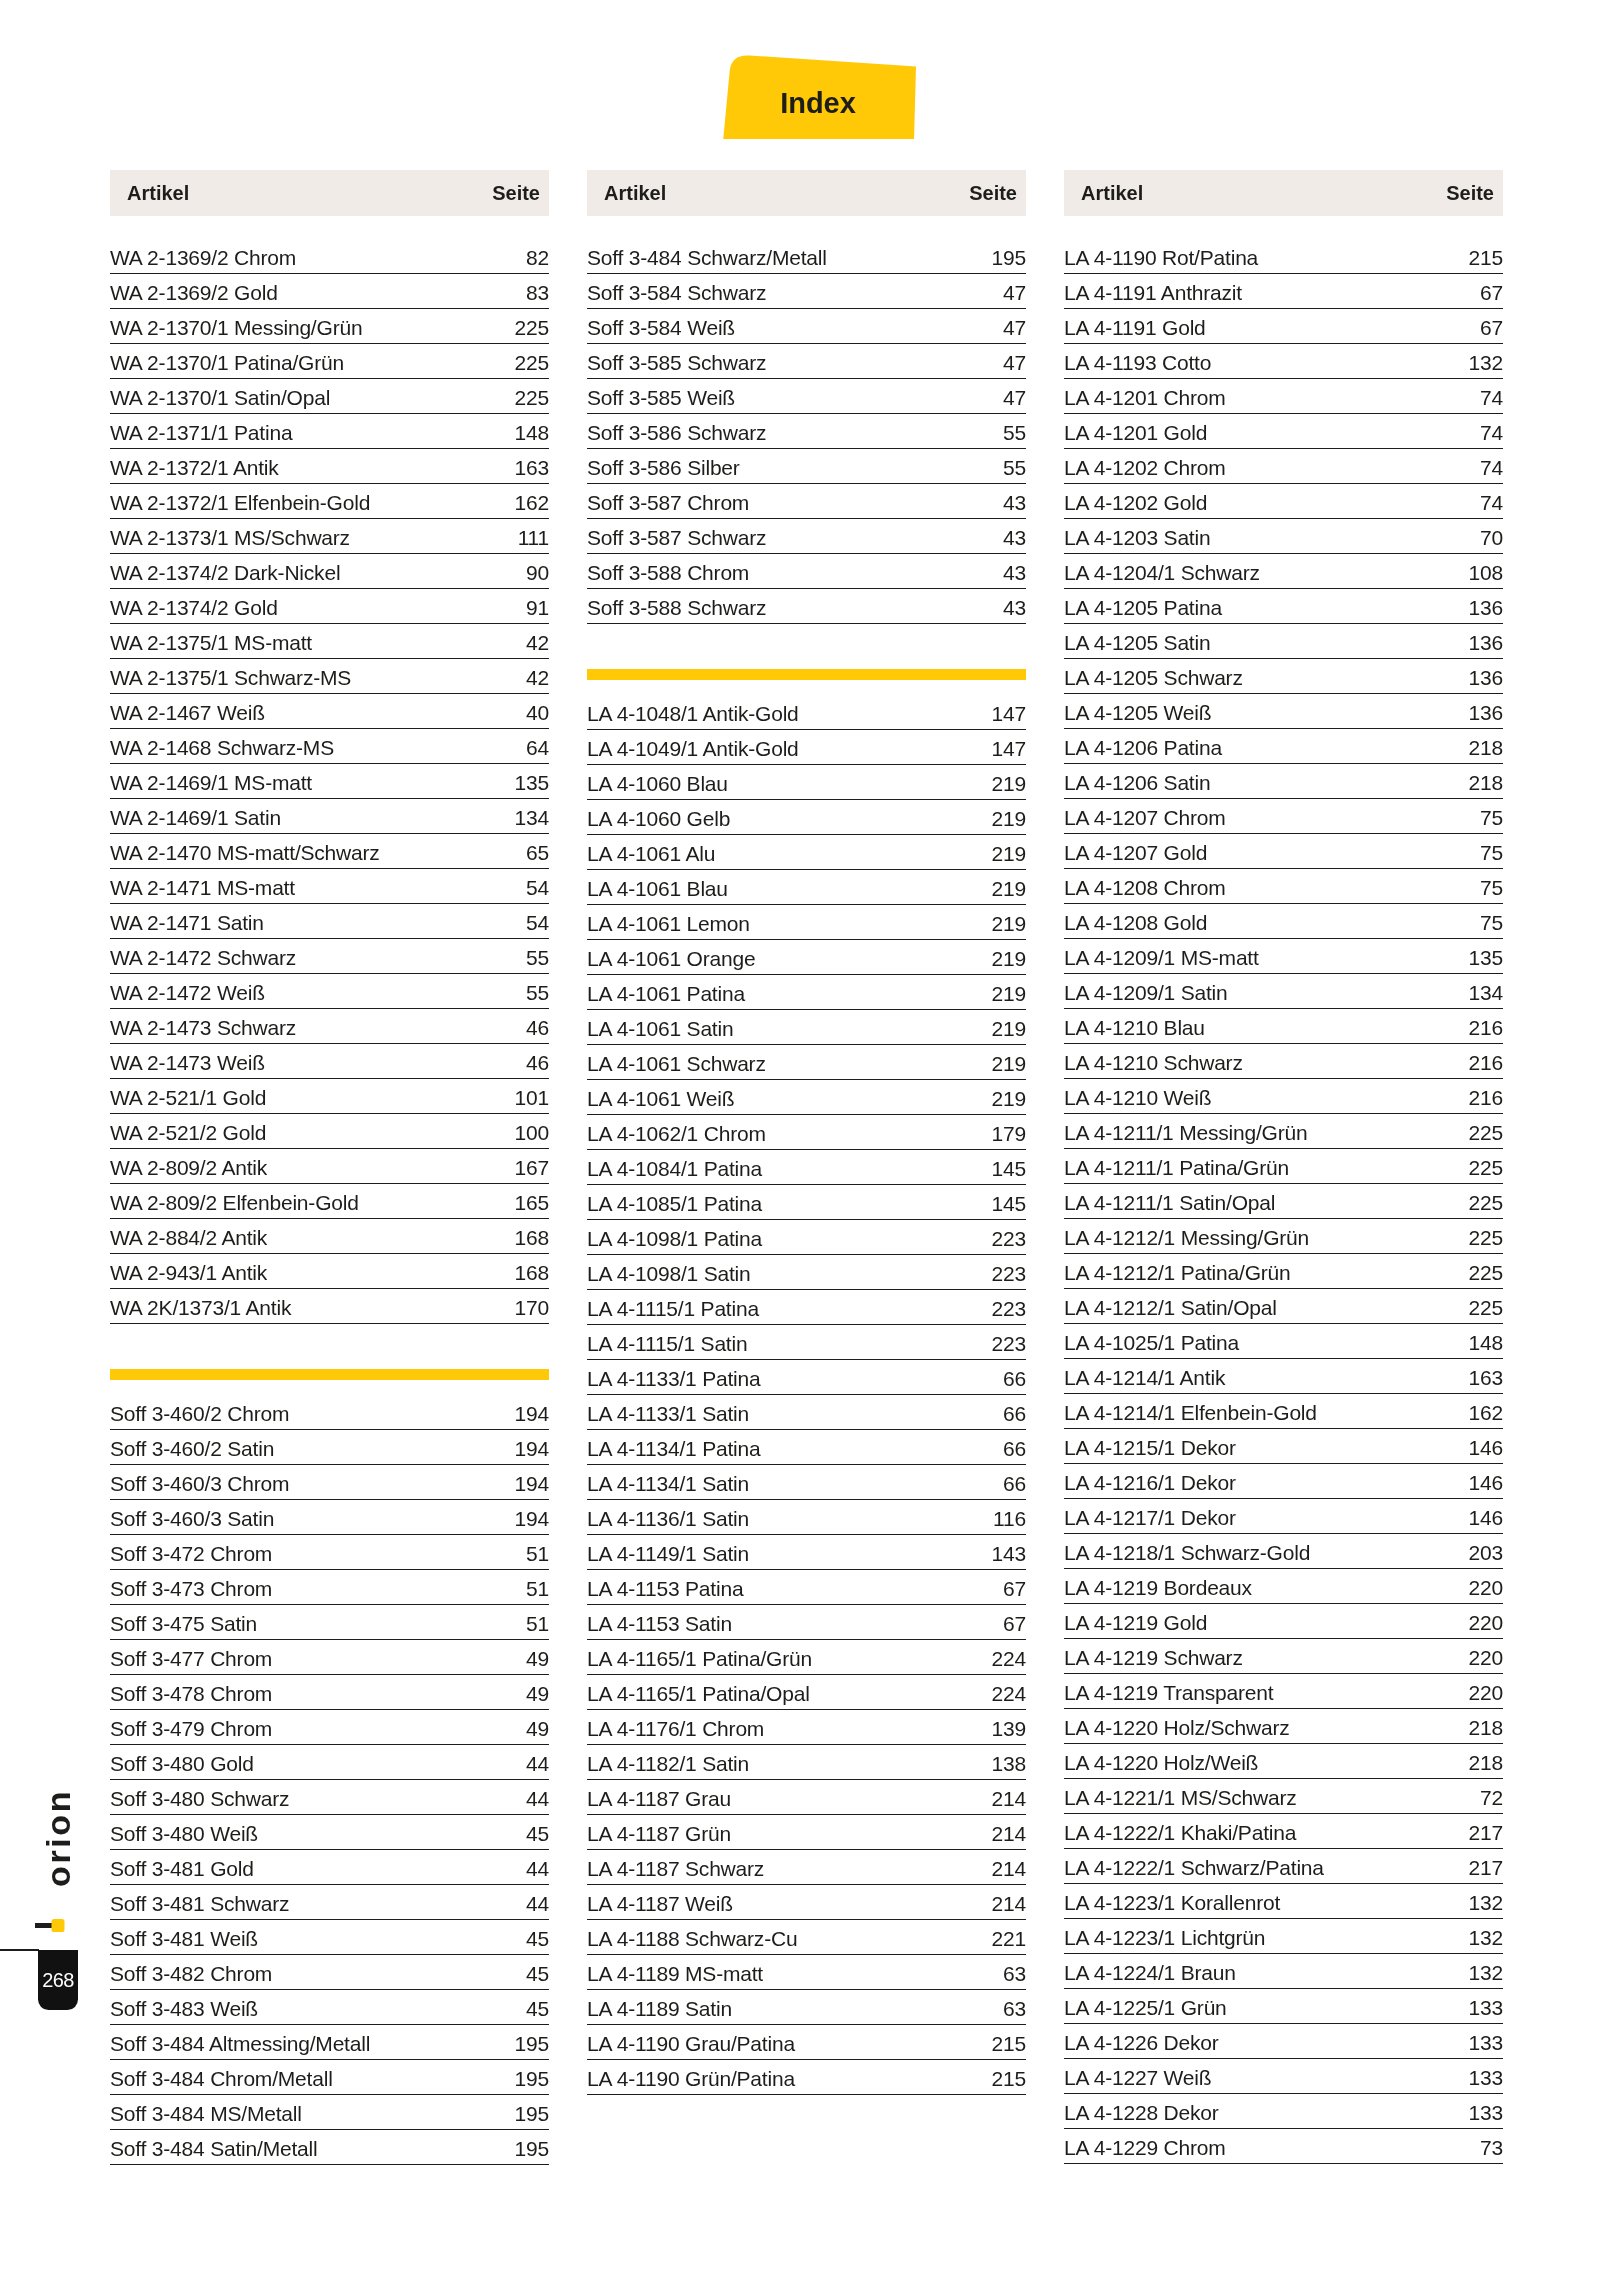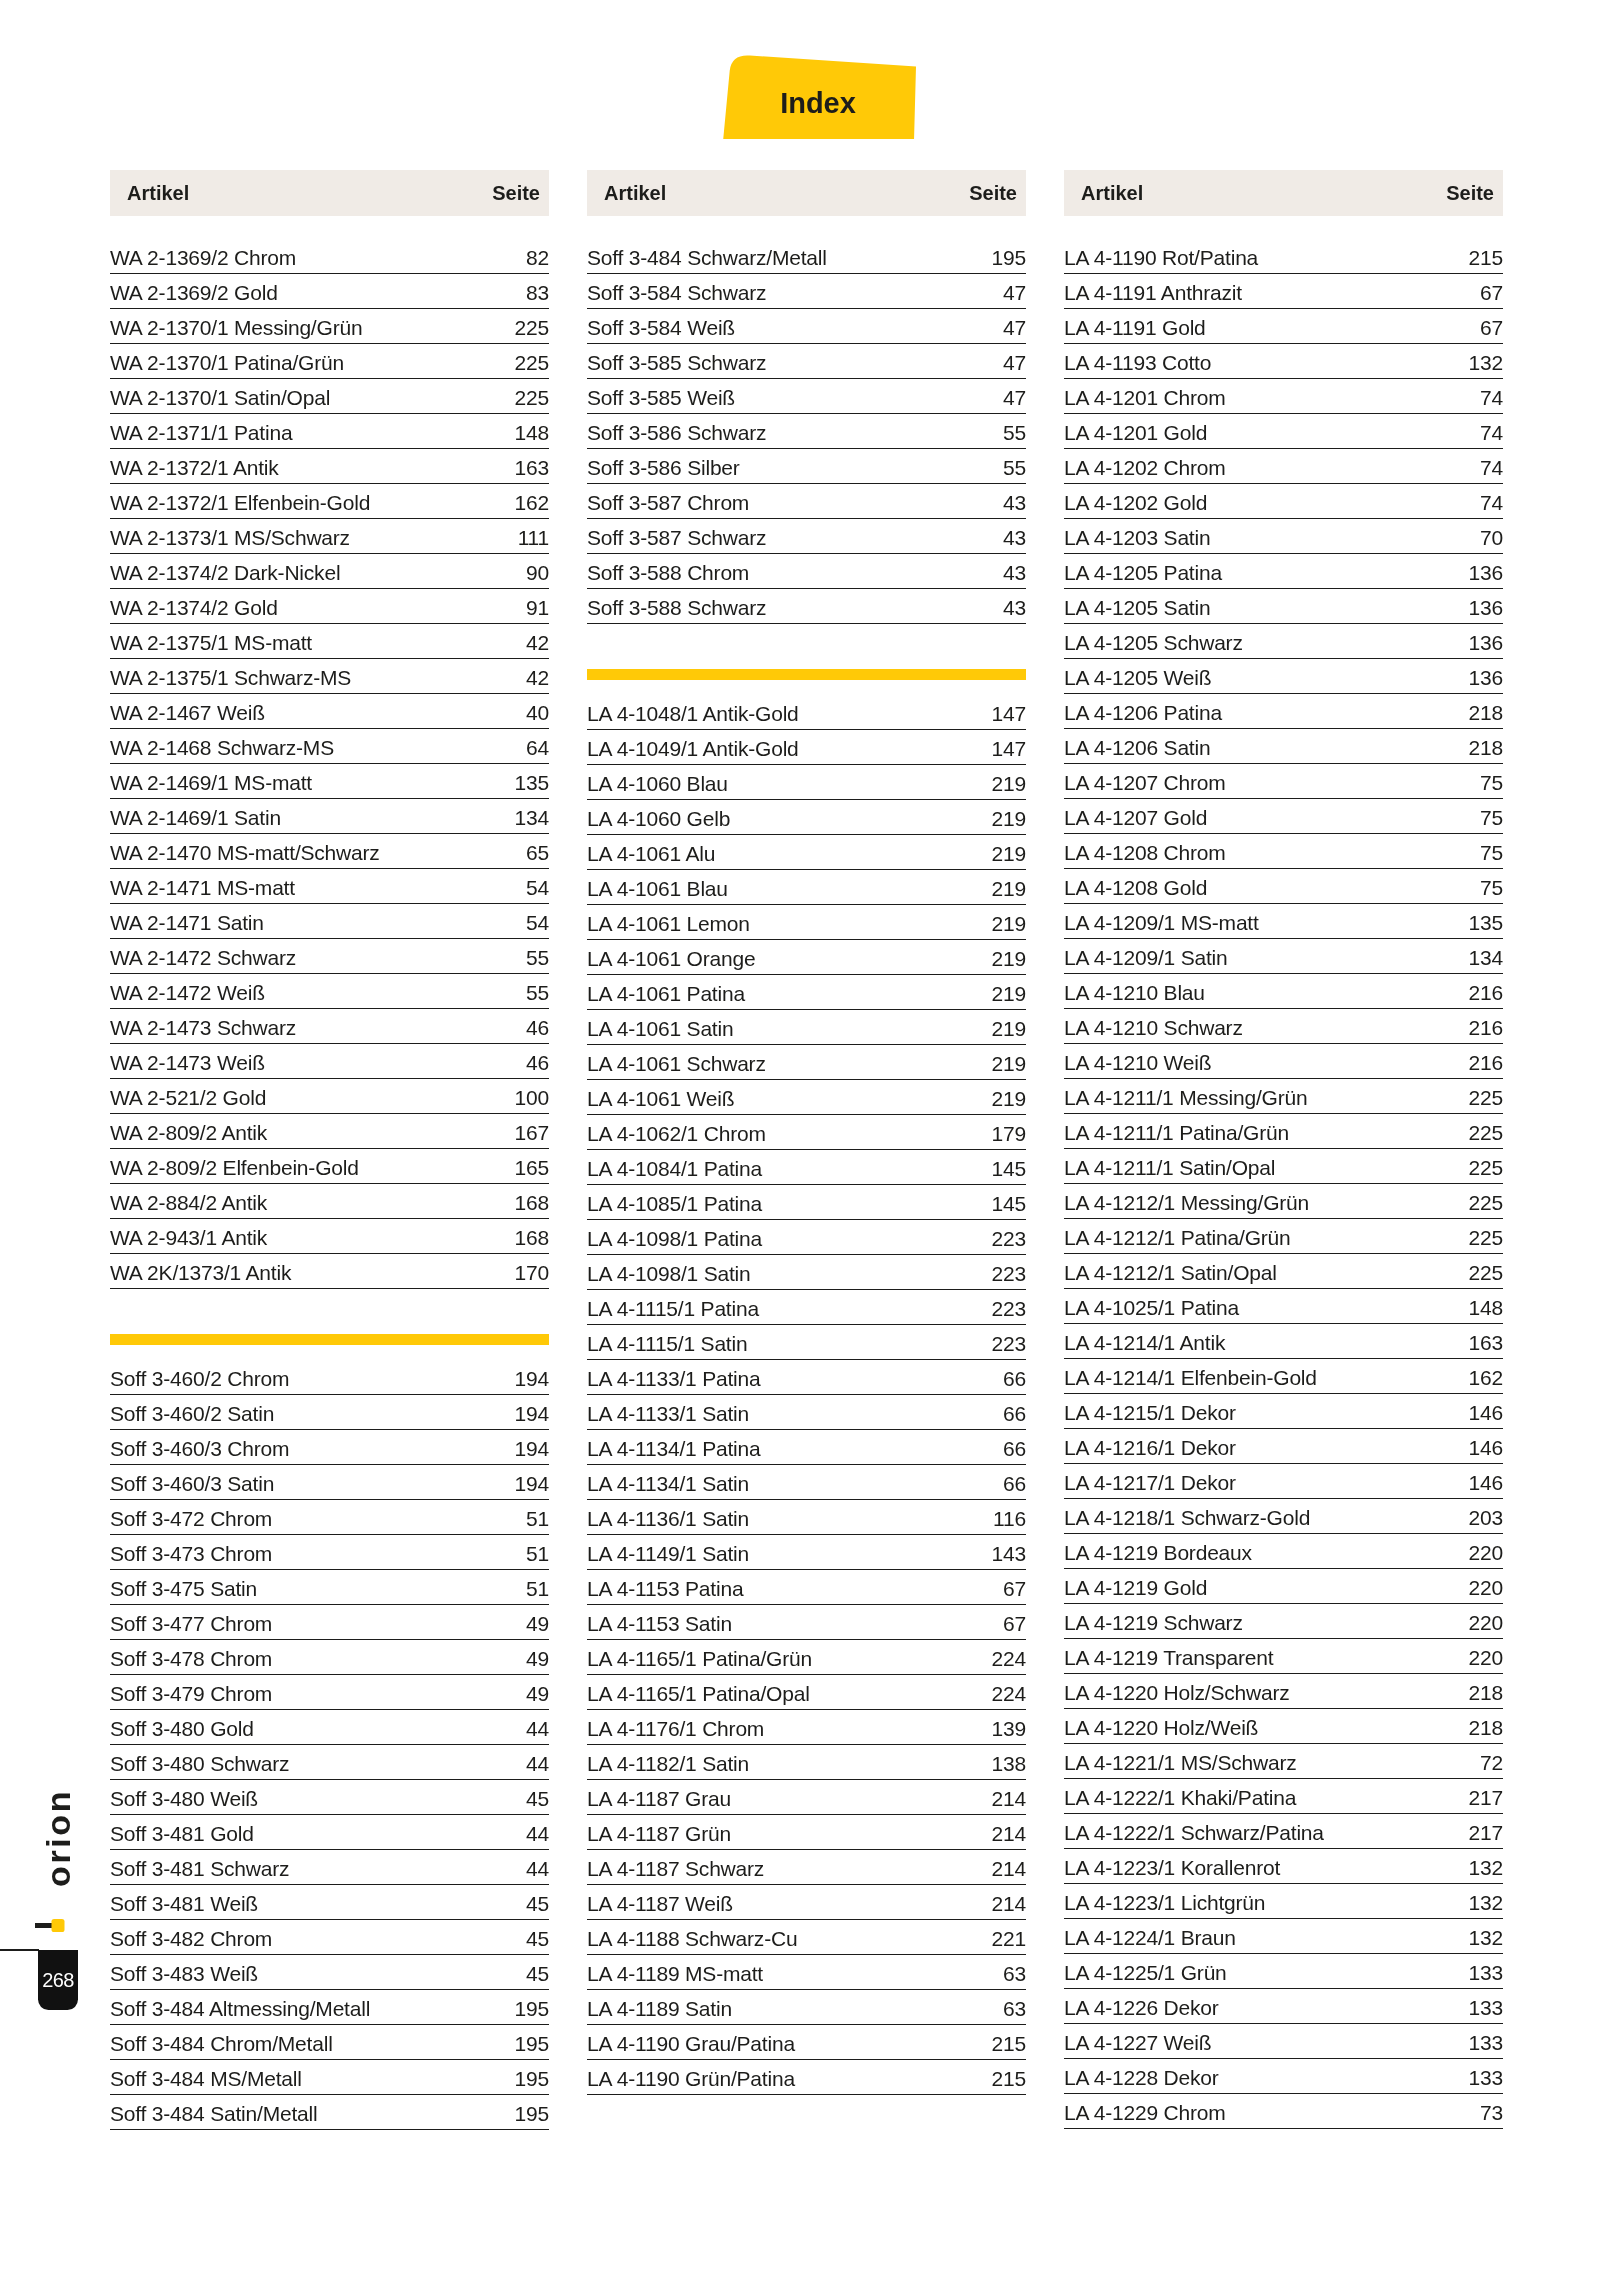--- a/index.html
+++ b/index.html
@@ -188,20 +188,24 @@
           </div>
           <div class="row">
             <span class="art">WA 2-1473 Schwarz</span>
             <span class="pg">46</span>
           </div>
           <div class="row">
             <span class="art">WA 2-1473 Weiß</span>
             <span class="pg">46</span>
           </div>
           <div class="row">
+            <span class="art">WA 2-521/1 Gold</span>
+            <span class="pg">101</span>
+          </div>
+          <div class="row">
             <span class="art">WA 2-521/2 Gold</span>
             <span class="pg">100</span>
           </div>
           <div class="row">
             <span class="art">WA 2-809/2 Antik</span>
             <span class="pg">167</span>
           </div>
           <div class="row">
             <span class="art">WA 2-809/2 Elfenbein-Gold</span>
             <span class="pg">165</span>
@@ -562,20 +566,24 @@
             <span class="art">LA 4-1202 Chrom</span>
             <span class="pg">74</span>
           </div>
           <div class="row">
             <span class="art">LA 4-1202 Gold</span>
             <span class="pg">74</span>
           </div>
           <div class="row">
             <span class="art">LA 4-1203 Satin</span>
             <span class="pg">70</span>
+          </div>
+          <div class="row">
+            <span class="art">LA 4-1204/1 Schwarz</span>
+            <span class="pg">108</span>
           </div>
           <div class="row">
             <span class="art">LA 4-1205 Patina</span>
             <span class="pg">136</span>
           </div>
           <div class="row">
             <span class="art">LA 4-1205 Satin</span>
             <span class="pg">136</span>
           </div>
           <div class="row">

